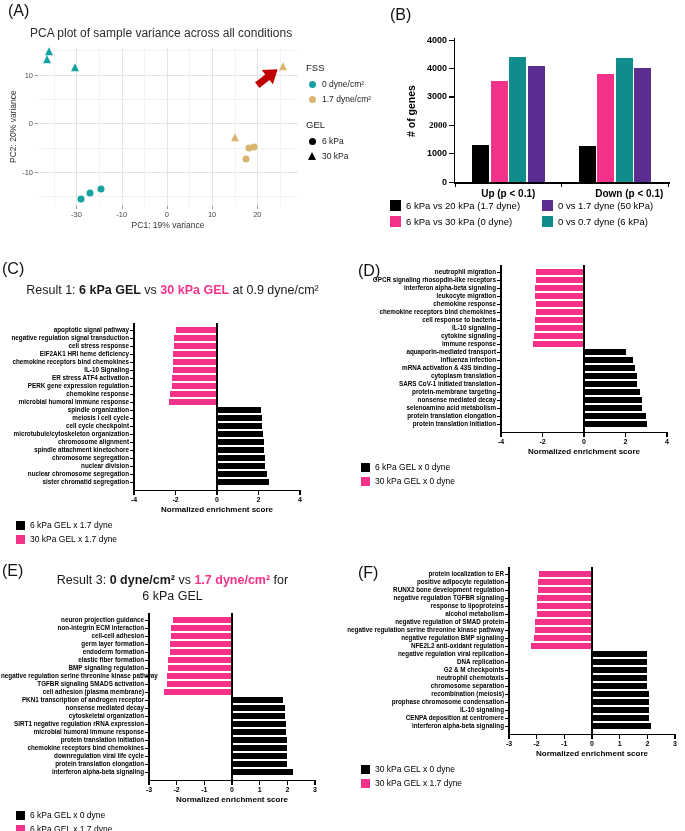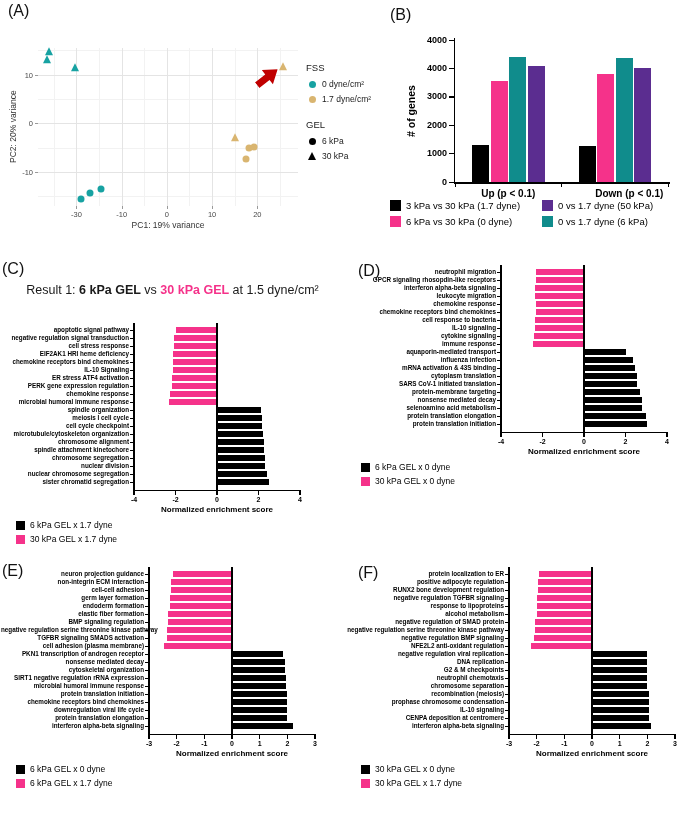--- a/index.html
+++ b/index.html
@@ -74,20 +74,21 @@
   .g-swatch{width:9px;height:9px;margin-right:5px;flex:none;}
   .red-arrow{position:absolute;}
 </style>
 </head>
 <body>
 
 <div class="figure">
 
   <div class="panel" id="panelA">
     <div class="pletter">(A)</div>
+    <div class="a-title">PCA plot of sample variance across all conditions</div>
     <div class="a-ylab">PC2: 20% variance</div>
     <div class="a-plot" id="pcaPlot">
         <div class="gridminor" style="left: 15.8261px; top: 0px; width: 1px; height: 158px;"></div>
         <div class="gridminor" style="left: 61.0435px; top: 0px; width: 1px; height: 158px;"></div>
         <div class="gridminor" style="left: 106.261px; top: 0px; width: 1px; height: 158px;"></div>
         <div class="gridminor" style="left: 151.478px; top: 0px; width: 1px; height: 158px;"></div>
         <div class="gridminor" style="left: 196.696px; top: 0px; width: 1px; height: 158px;"></div>
         <div class="gridminor" style="left: 241.913px; top: 0px; width: 1px; height: 158px;"></div>
         <div class="gridminor" style="left: 0px; top: 148.277px; width: 260px; height: 1px;"></div>
         <div class="gridminor" style="left: 0px; top: 99.6615px; width: 260px; height: 1px;"></div>
@@ -168,21 +169,21 @@
     <div class="pletter">(B)</div>
     <div class="b-ylab"># of genes</div>
     <div class="b-plot" id="degPlot">
         <div class="b-yaxis"></div>
         <div class="b-xaxis"></div>
         <div class="b-ytick" style="top: 141.5px;"></div>
         <div class="b-yticklab" style="top: 136.5px;">0</div>
         <div class="b-ytick" style="top: 113.1px;"></div>
         <div class="b-yticklab" style="top: 108.1px;">1000</div>
         <div class="b-ytick" style="top: 84.7px;"></div>
-        <div class="b-yticklab" style="top: 79.7px;">2000</div>
+        <div class="b-yticklab" style="top: 79.7px; font-family: Liberation Serif, serif;">2000</div>
         <div class="b-ytick" style="top: 56.3px;"></div>
         <div class="b-yticklab" style="top: 51.3px;">3000</div>
         <div class="b-ytick" style="top: 27.9px;"></div>
         <div class="b-yticklab" style="top: 22.9px;">4000</div>
         <div class="b-ytick" style="top: -0.5px;"></div>
         <div class="b-yticklab" style="top: -5.5px;">4000</div>
         <div class="b-xtick" style="left: -0.5px;"></div>
         <div class="b-xtick" style="left: 106px;"></div>
         <div class="b-xtick" style="left: 212.5px;"></div>
         <div class="b-bar" style="left: 17px; width: 17px; height: 36.92px; background: rgb(0, 0, 0);"></div>
@@ -193,43 +194,43 @@
         <div class="b-bar" style="left: 123.5px; width: 17px; height: 35.5px; background: rgb(0, 0, 0);"></div>
         <div class="b-bar" style="left: 142px; width: 17px; height: 107.92px; background: rgb(245, 50, 138);"></div>
         <div class="b-bar" style="left: 160.5px; width: 17px; height: 123.54px; background: rgb(16, 140, 140);"></div>
         <div class="b-bar" style="left: 179px; width: 17px; height: 113.6px; background: rgb(91, 45, 144);"></div>
         <div class="b-cat" style="left: 121px; width: 106.5px;">Down (p &lt; 0.1)</div>
       </div>
     <div class="b-legend" id="degLegend">
         <div class="b-leg-col">
           <div class="b-leg-item">
             <div class="b-swatch" style="background: rgb(0, 0, 0);"></div>
-            <div>3 kPa vs 30 kPa (1.7 dyne)</div>
+            <div>6 kPa vs 20 kPa (1.7 dyne)</div>
           </div>
           <div class="b-leg-item">
             <div class="b-swatch" style="background: rgb(245, 50, 138);"></div>
             <div>6 kPa vs 30 kPa (0 dyne)</div>
           </div>
         </div>
         <div class="b-leg-col">
           <div class="b-leg-item">
             <div class="b-swatch" style="background: rgb(91, 45, 144);"></div>
             <div>0 vs 1.7 dyne (50 kPa)</div>
           </div>
           <div class="b-leg-item">
             <div class="b-swatch" style="background: rgb(16, 140, 140);"></div>
-            <div>0 vs 1.7 dyne (6 kPa)</div>
+            <div>0 vs 0.7 dyne (6 kPa)</div>
           </div>
         </div>
       </div>
   </div>
 
   <div class="panel gsea" id="gseaC">
     <div class="pletter">(C)</div>
-    <div class="gtitle"><span class="plain">Result 1: </span><span class="bold">6 kPa GEL</span><span class="plain"> vs </span><span class="boldpink" style="color: rgb(245, 50, 138);">30 kPa GEL</span><span class="plain"> at 1.5 dyne/cm²</span></div>
+    <div class="gtitle"><span class="plain">Result 1: </span><span class="bold">6 kPa GEL</span><span class="plain"> vs </span><span class="boldpink" style="color: rgb(245, 50, 138);">30 kPa GEL</span><span class="plain"> at 0.9 dyne/cm²</span></div>
     <div class="gplot" style="margin-left: 134px; height: 194px;">
         <div class="grow-label" style="left: -133px; top: 0px; width: 128px;">apoptotic signal pathway</div>
         <div class="grow-dash" style="left: -4px; top: 3.5px;"></div>
         <div class="gbar" style="left: 41.5px; top: 1px; width: 41.5px; background: rgb(245, 50, 138);"></div>
         <div class="grow-label" style="left: -133px; top: 8px; width: 128px;">negative regulation signal transduction</div>
         <div class="grow-dash" style="left: -4px; top: 11.5px;"></div>
         <div class="gbar" style="left: 40.4625px; top: 9px; width: 42.5375px; background: rgb(245, 50, 138);"></div>
         <div class="grow-label" style="left: -133px; top: 16px; width: 128px;">cell stress response</div>
         <div class="grow-dash" style="left: -4px; top: 19.5px;"></div>
         <div class="gbar" style="left: 40.4625px; top: 17px; width: 42.5375px; background: rgb(245, 50, 138);"></div>
@@ -396,20 +397,21 @@
         </div>
         <div class="g-leg-item">
           <div class="g-swatch" style="background: rgb(245, 50, 138);"></div>
           <div>30 kPa GEL x 0 dyne</div>
         </div>
       </div>
   </div>
 
   <div class="panel gsea" id="gseaE">
     <div class="pletter">(E)</div>
+    <div class="gtitle two"><span class="plain">Result 3: </span><span class="bold">0 dyne/cm²</span><span class="plain"> vs </span><span class="boldpink" style="color: rgb(245, 50, 138);">1.7 dyne/cm²</span><span class="plain"> for</span><br><span>6 kPa GEL</span></div>
     <div class="gplot" style="margin-left: 149px; height: 194px;">
         <div class="grow-label" style="left: -148px; top: 0px; width: 143px;">neuron projection guidance</div>
         <div class="grow-dash" style="left: -4px; top: 3.5px;"></div>
         <div class="gbar" style="left: 23.5167px; top: 1px; width: 59.4833px; background: rgb(245, 50, 138);"></div>
         <div class="grow-label" style="left: -148px; top: 8px; width: 143px;">non-integrin ECM interaction</div>
         <div class="grow-dash" style="left: -4px; top: 11.5px;"></div>
         <div class="gbar" style="left: 22.1333px; top: 9px; width: 60.8667px; background: rgb(245, 50, 138);"></div>
         <div class="grow-label" style="left: -148px; top: 16px; width: 143px;">cell-cell adhesion</div>
         <div class="grow-dash" style="left: -4px; top: 19.5px;"></div>
         <div class="gbar" style="left: 22.1333px; top: 17px; width: 60.8667px; background: rgb(245, 50, 138);"></div>

